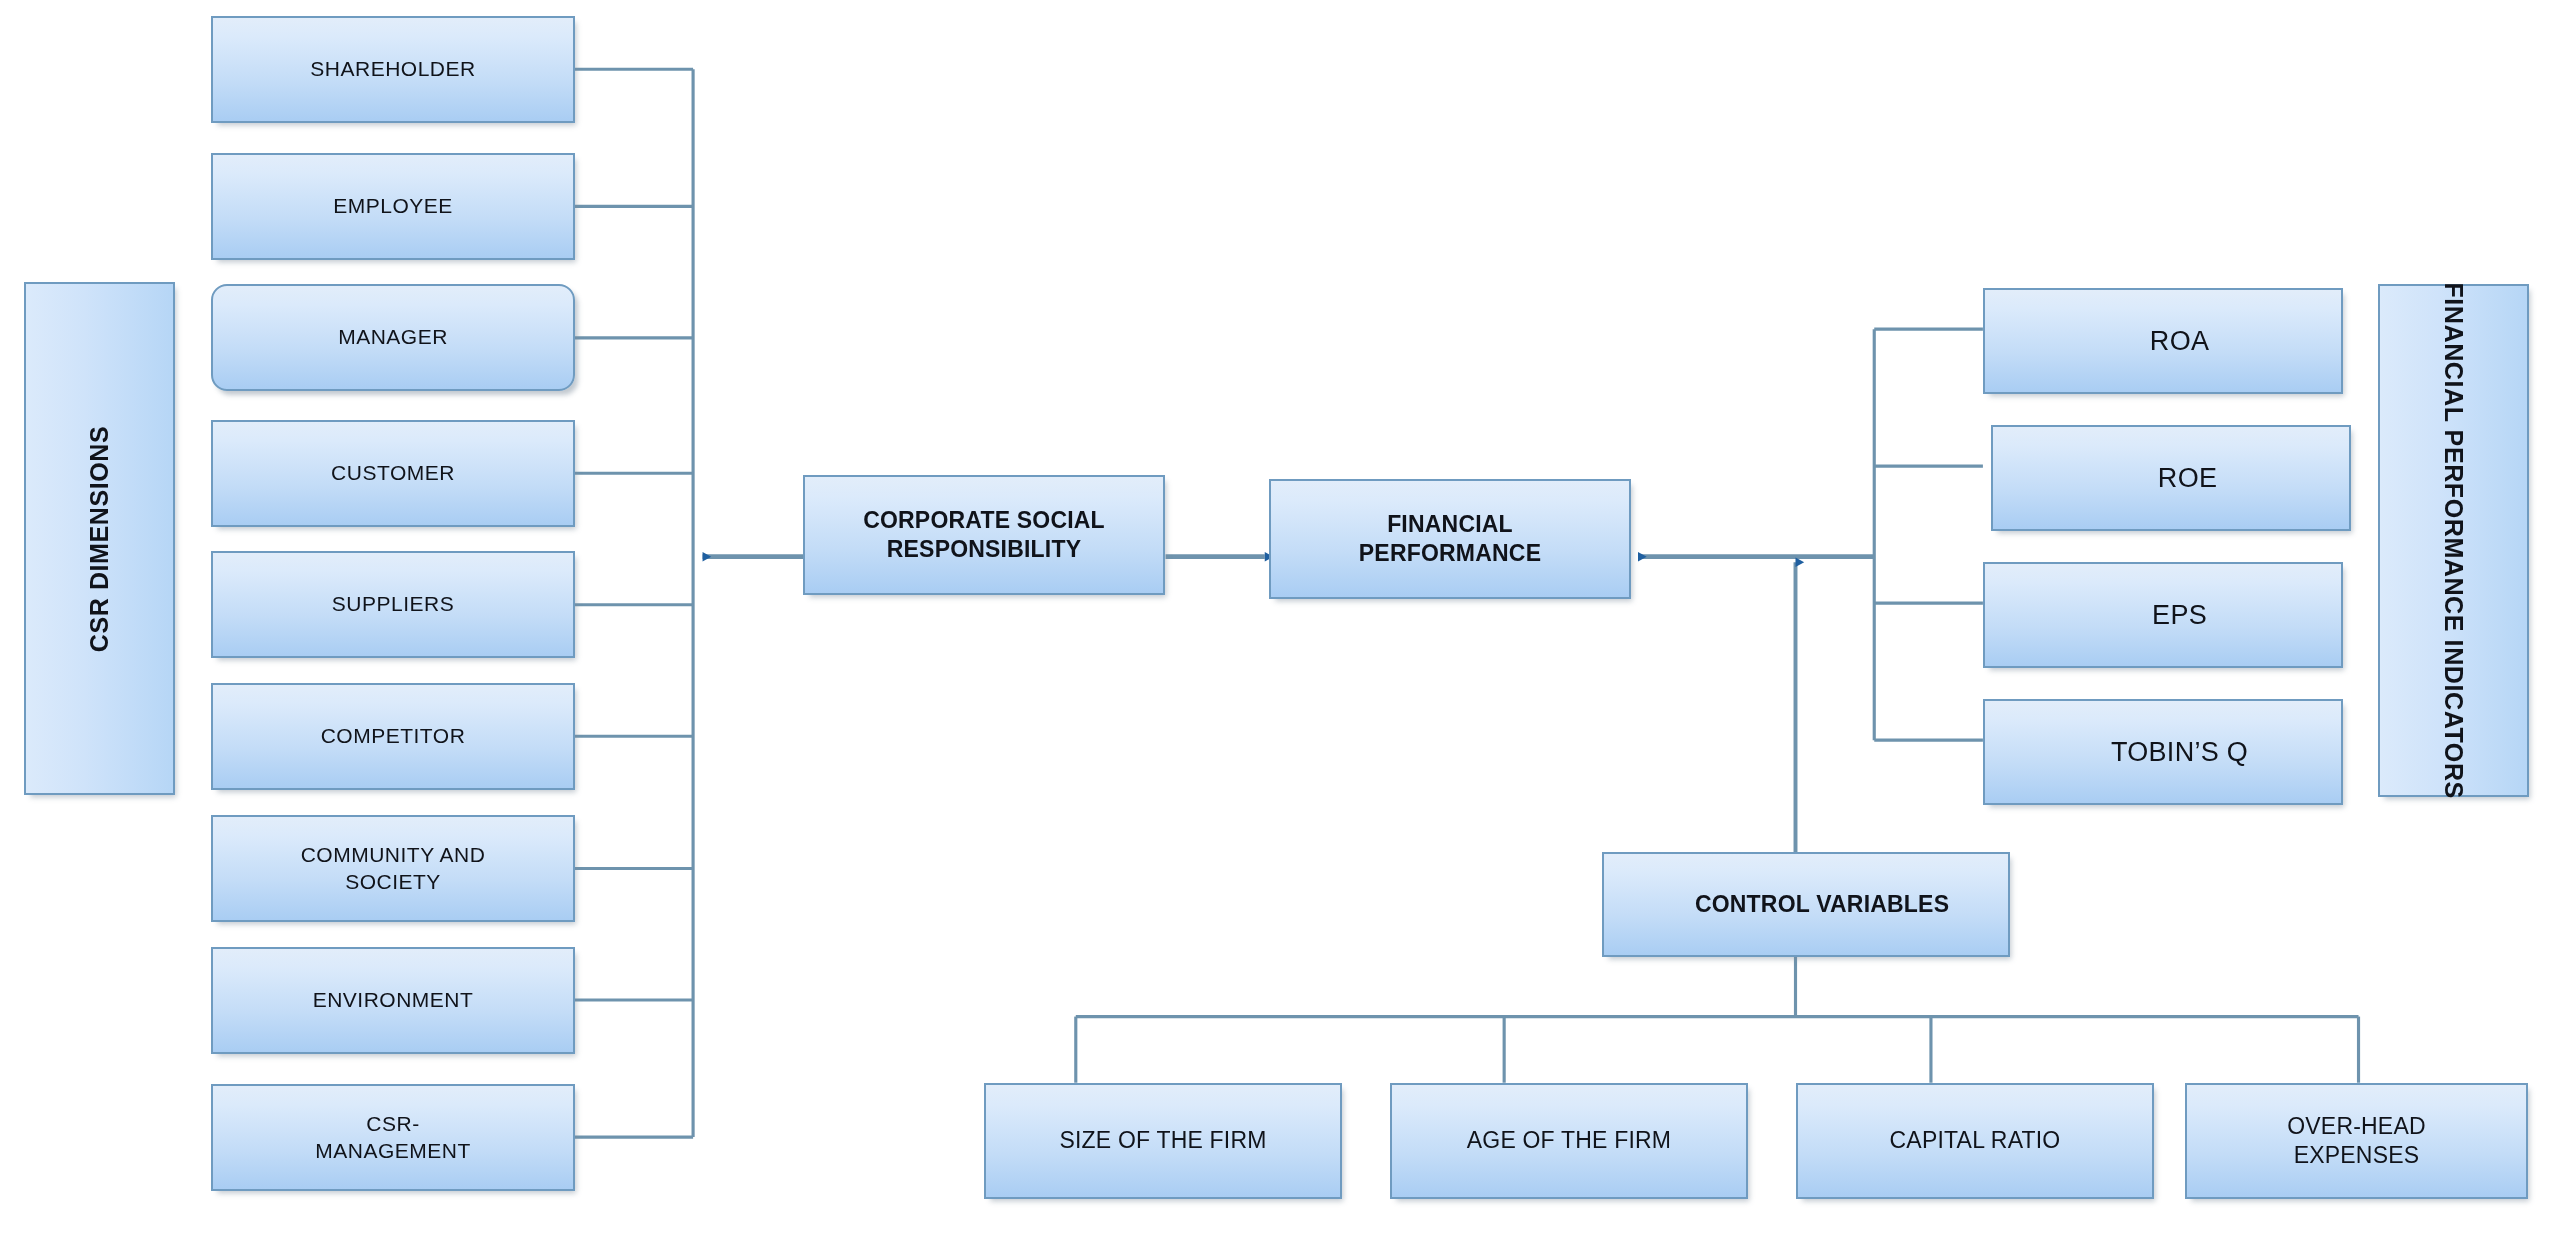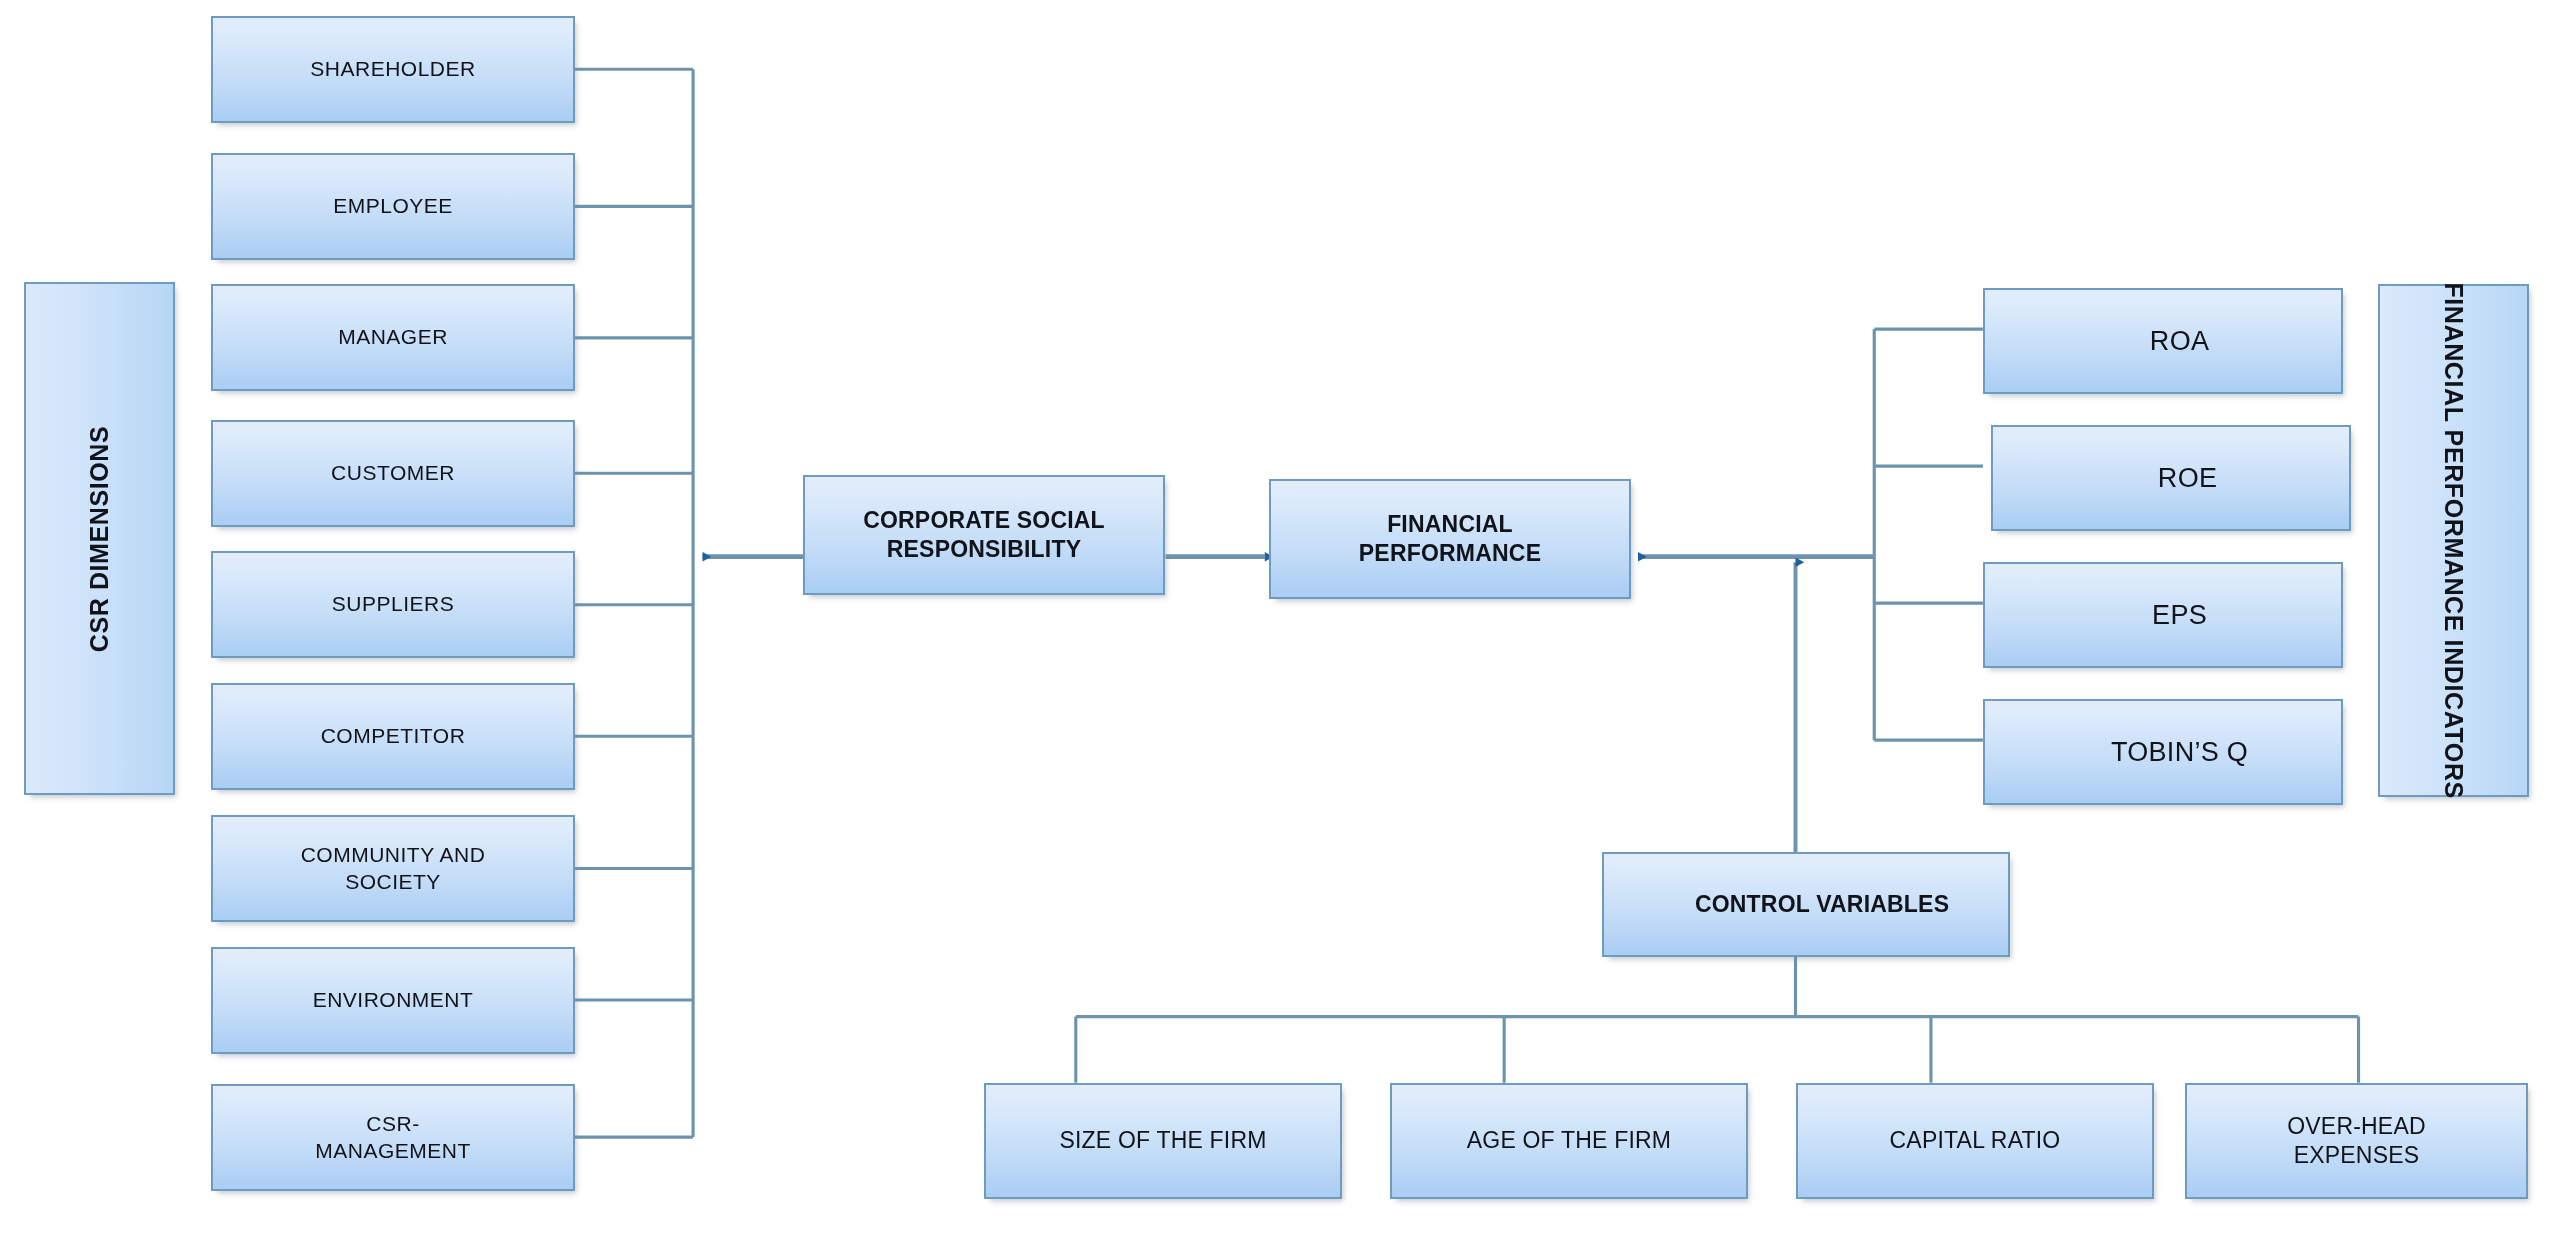--- a/index.html
+++ b/index.html
@@ -150,21 +150,21 @@
   <div class="node banner" style="left:23.6px; top:282px; width:151px; height:513px;">
     <span class="vtext-ccw">CSR DIMENSIONS</span>
   </div>
 
   <div class="node dim two-line" style="left:211px; top:15.8px; width:364px; height:107px;">
     <span>SHAREHOLDER</span>
   </div>
   <div class="node dim two-line" style="left:211px; top:153px; width:364px; height:107px;">
     <span>EMPLOYEE</span>
   </div>
-  <div class="node dim two-line" style="left:211px; top:284px; width:364px; height:107px;">
+  <div class="node dim two-line" style="left:211px; top:284px; width:364px; height:107px;border-radius:16px;">
     <span>MANAGER</span>
   </div>
   <div class="node dim two-line" style="left:211px; top:420px; width:364px; height:107px;">
     <span>CUSTOMER</span>
   </div>
   <div class="node dim two-line" style="left:211px; top:551px; width:364px; height:107px;">
     <span>SUPPLIERS</span>
   </div>
   <div class="node dim two-line" style="left:211px; top:683px; width:364px; height:107px;">
     <span>COMPETITOR</span>

